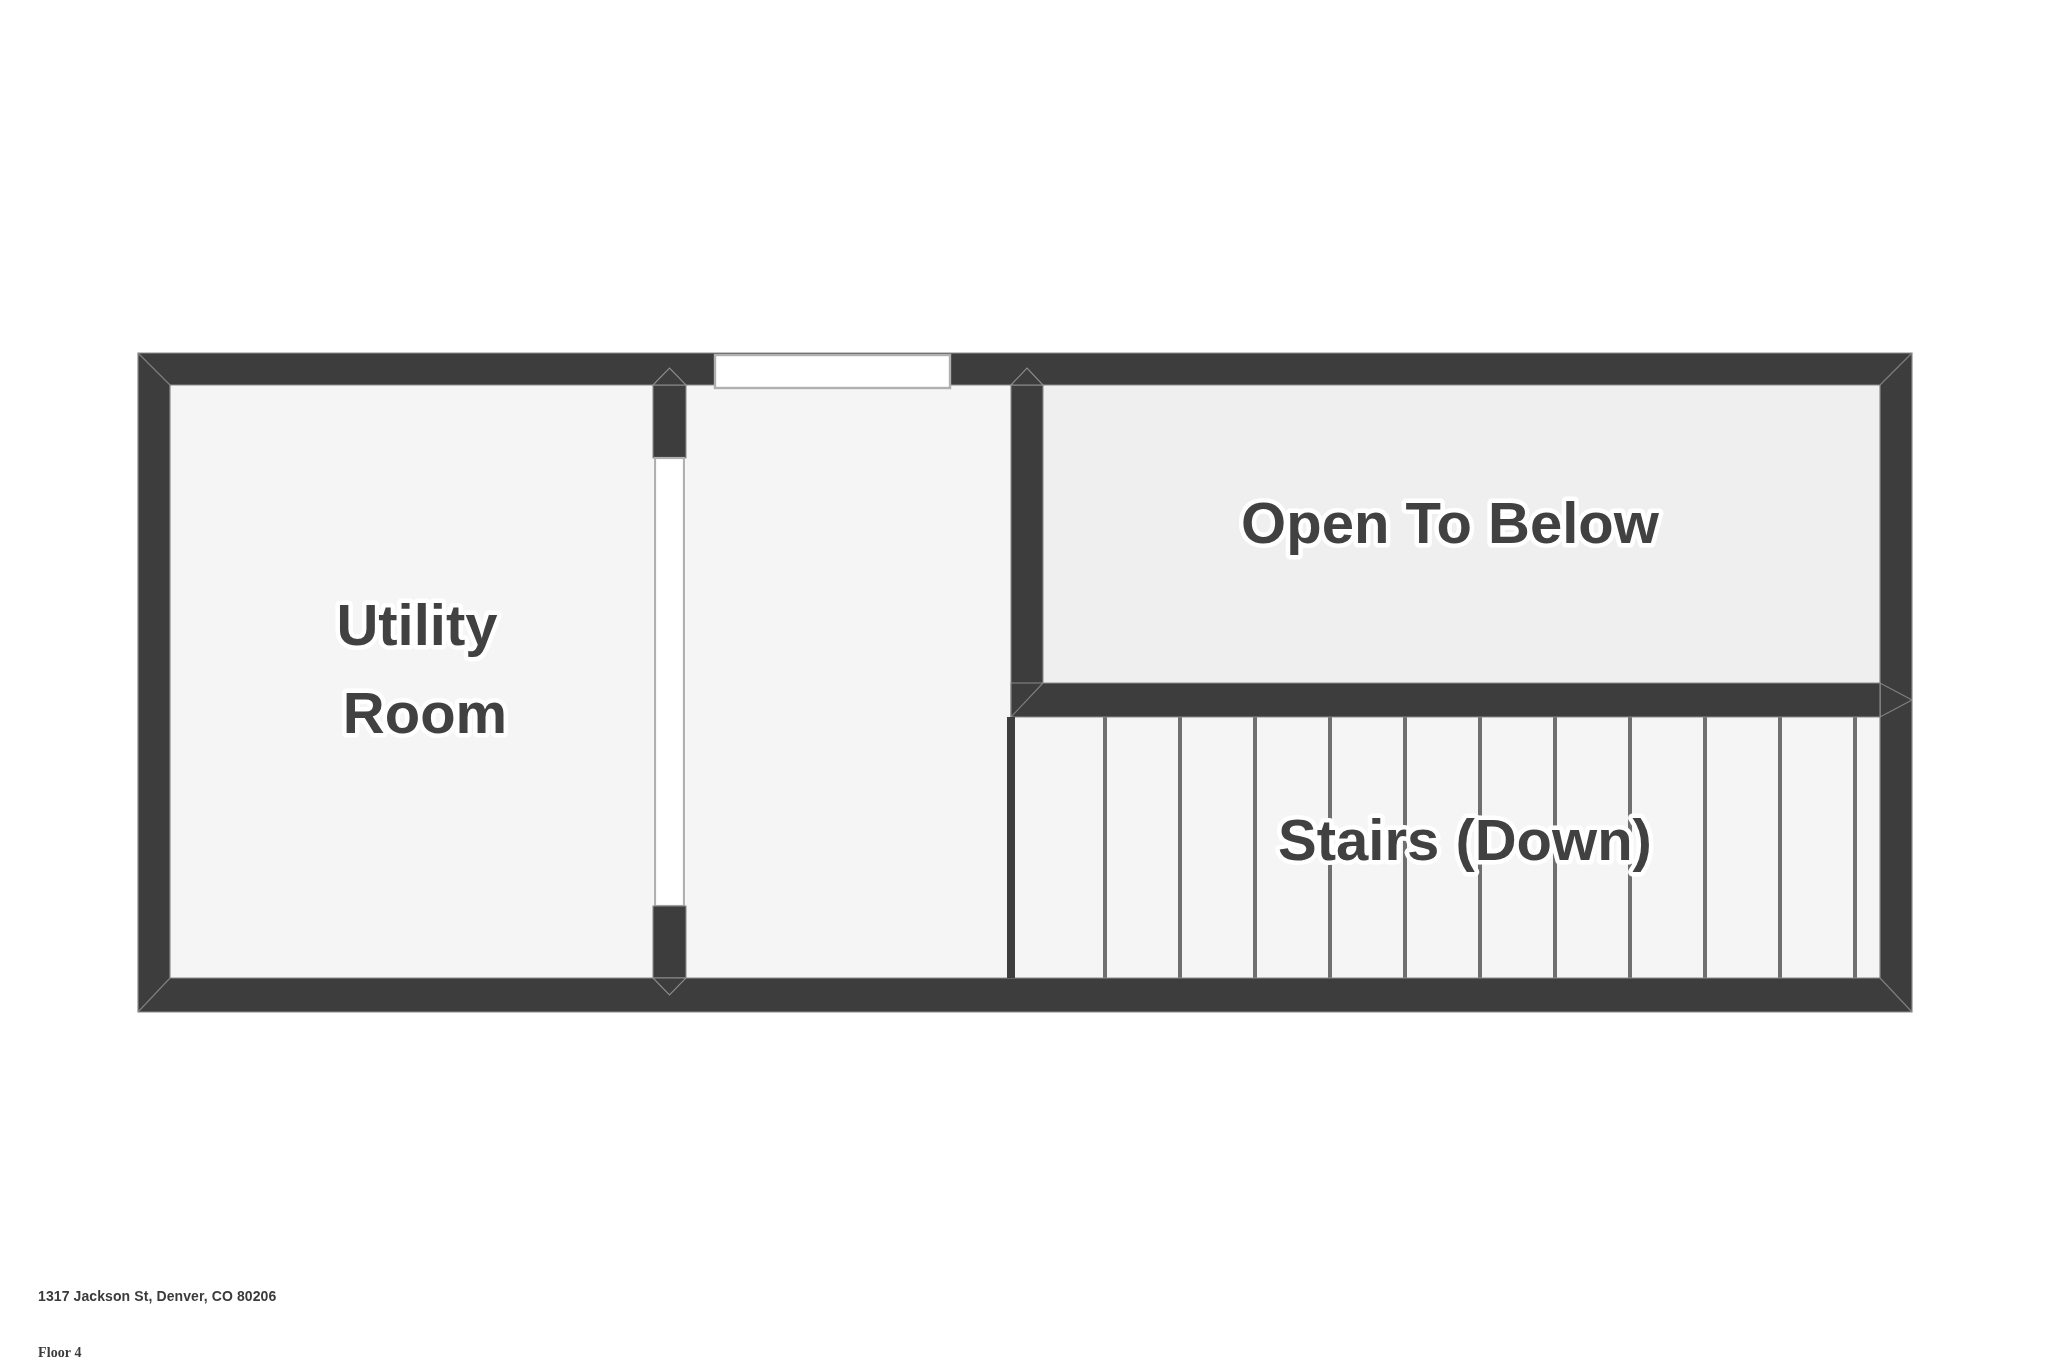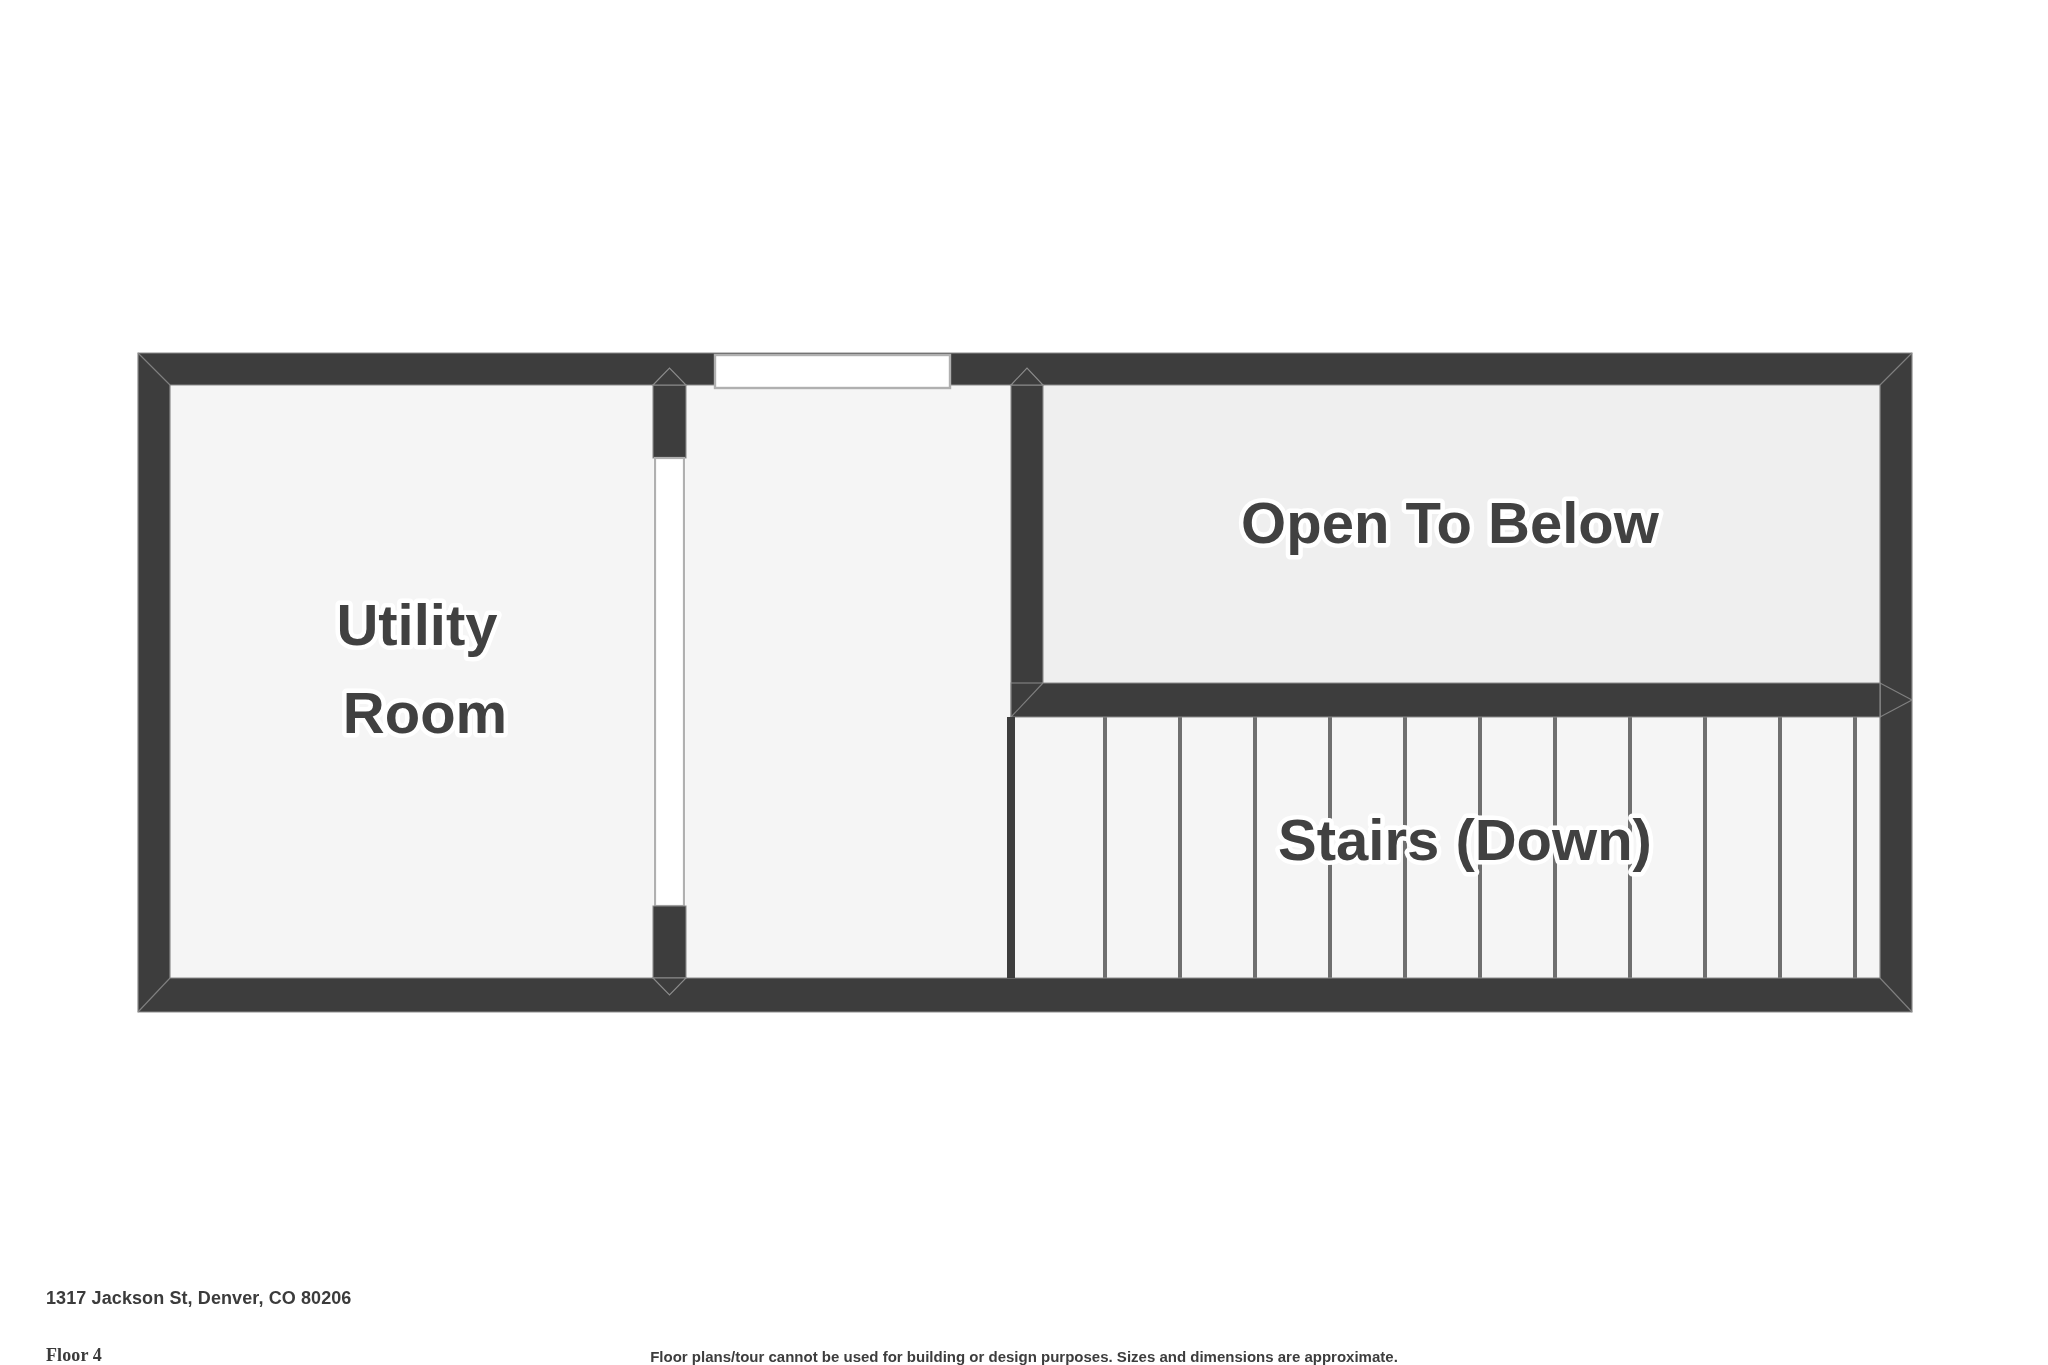--- a/index.html
+++ b/index.html
@@ -44,25 +44,24 @@
     stroke-width: 9px;
     stroke-linejoin: round;
   }
 
   
   .footer-left {
     position: absolute;
     left: 38px;
     font-family: "Liberation Sans", sans-serif;
     font-weight: 700;
-    font-size: 18px;
+    font-size: 14px;
     color: #3b3b3b;
     letter-spacing: 0.1px;
     white-space: nowrap;
-    margin-left: 8px;
   }
   #address-line { top: 1288px; }
   #floor-line   { top: 1345px; font-family: Liberation Serif, serif; }
 
   .footer-disclaimer {
     position: absolute;
     left: 0;
     top: 1348px;
     width: 2048px;
     text-align: center;
@@ -159,15 +158,14 @@
         <tspan x="1465" dy="0">Stairs (Down)</tspan>
       </text>
     </g>
 
   </svg>
 
   <div class="footer-left" id="address-line">1317 Jackson St, Denver, CO 80206</div>
 
   <div class="footer-left" id="floor-line">Floor 4</div>
 
-  <div class="footer-disclaimer">Floor plans/tour cannot be used for building or design purposes. Sizes and dimensions are approximate.</div>
 
 </div>
 
 </body></html>

